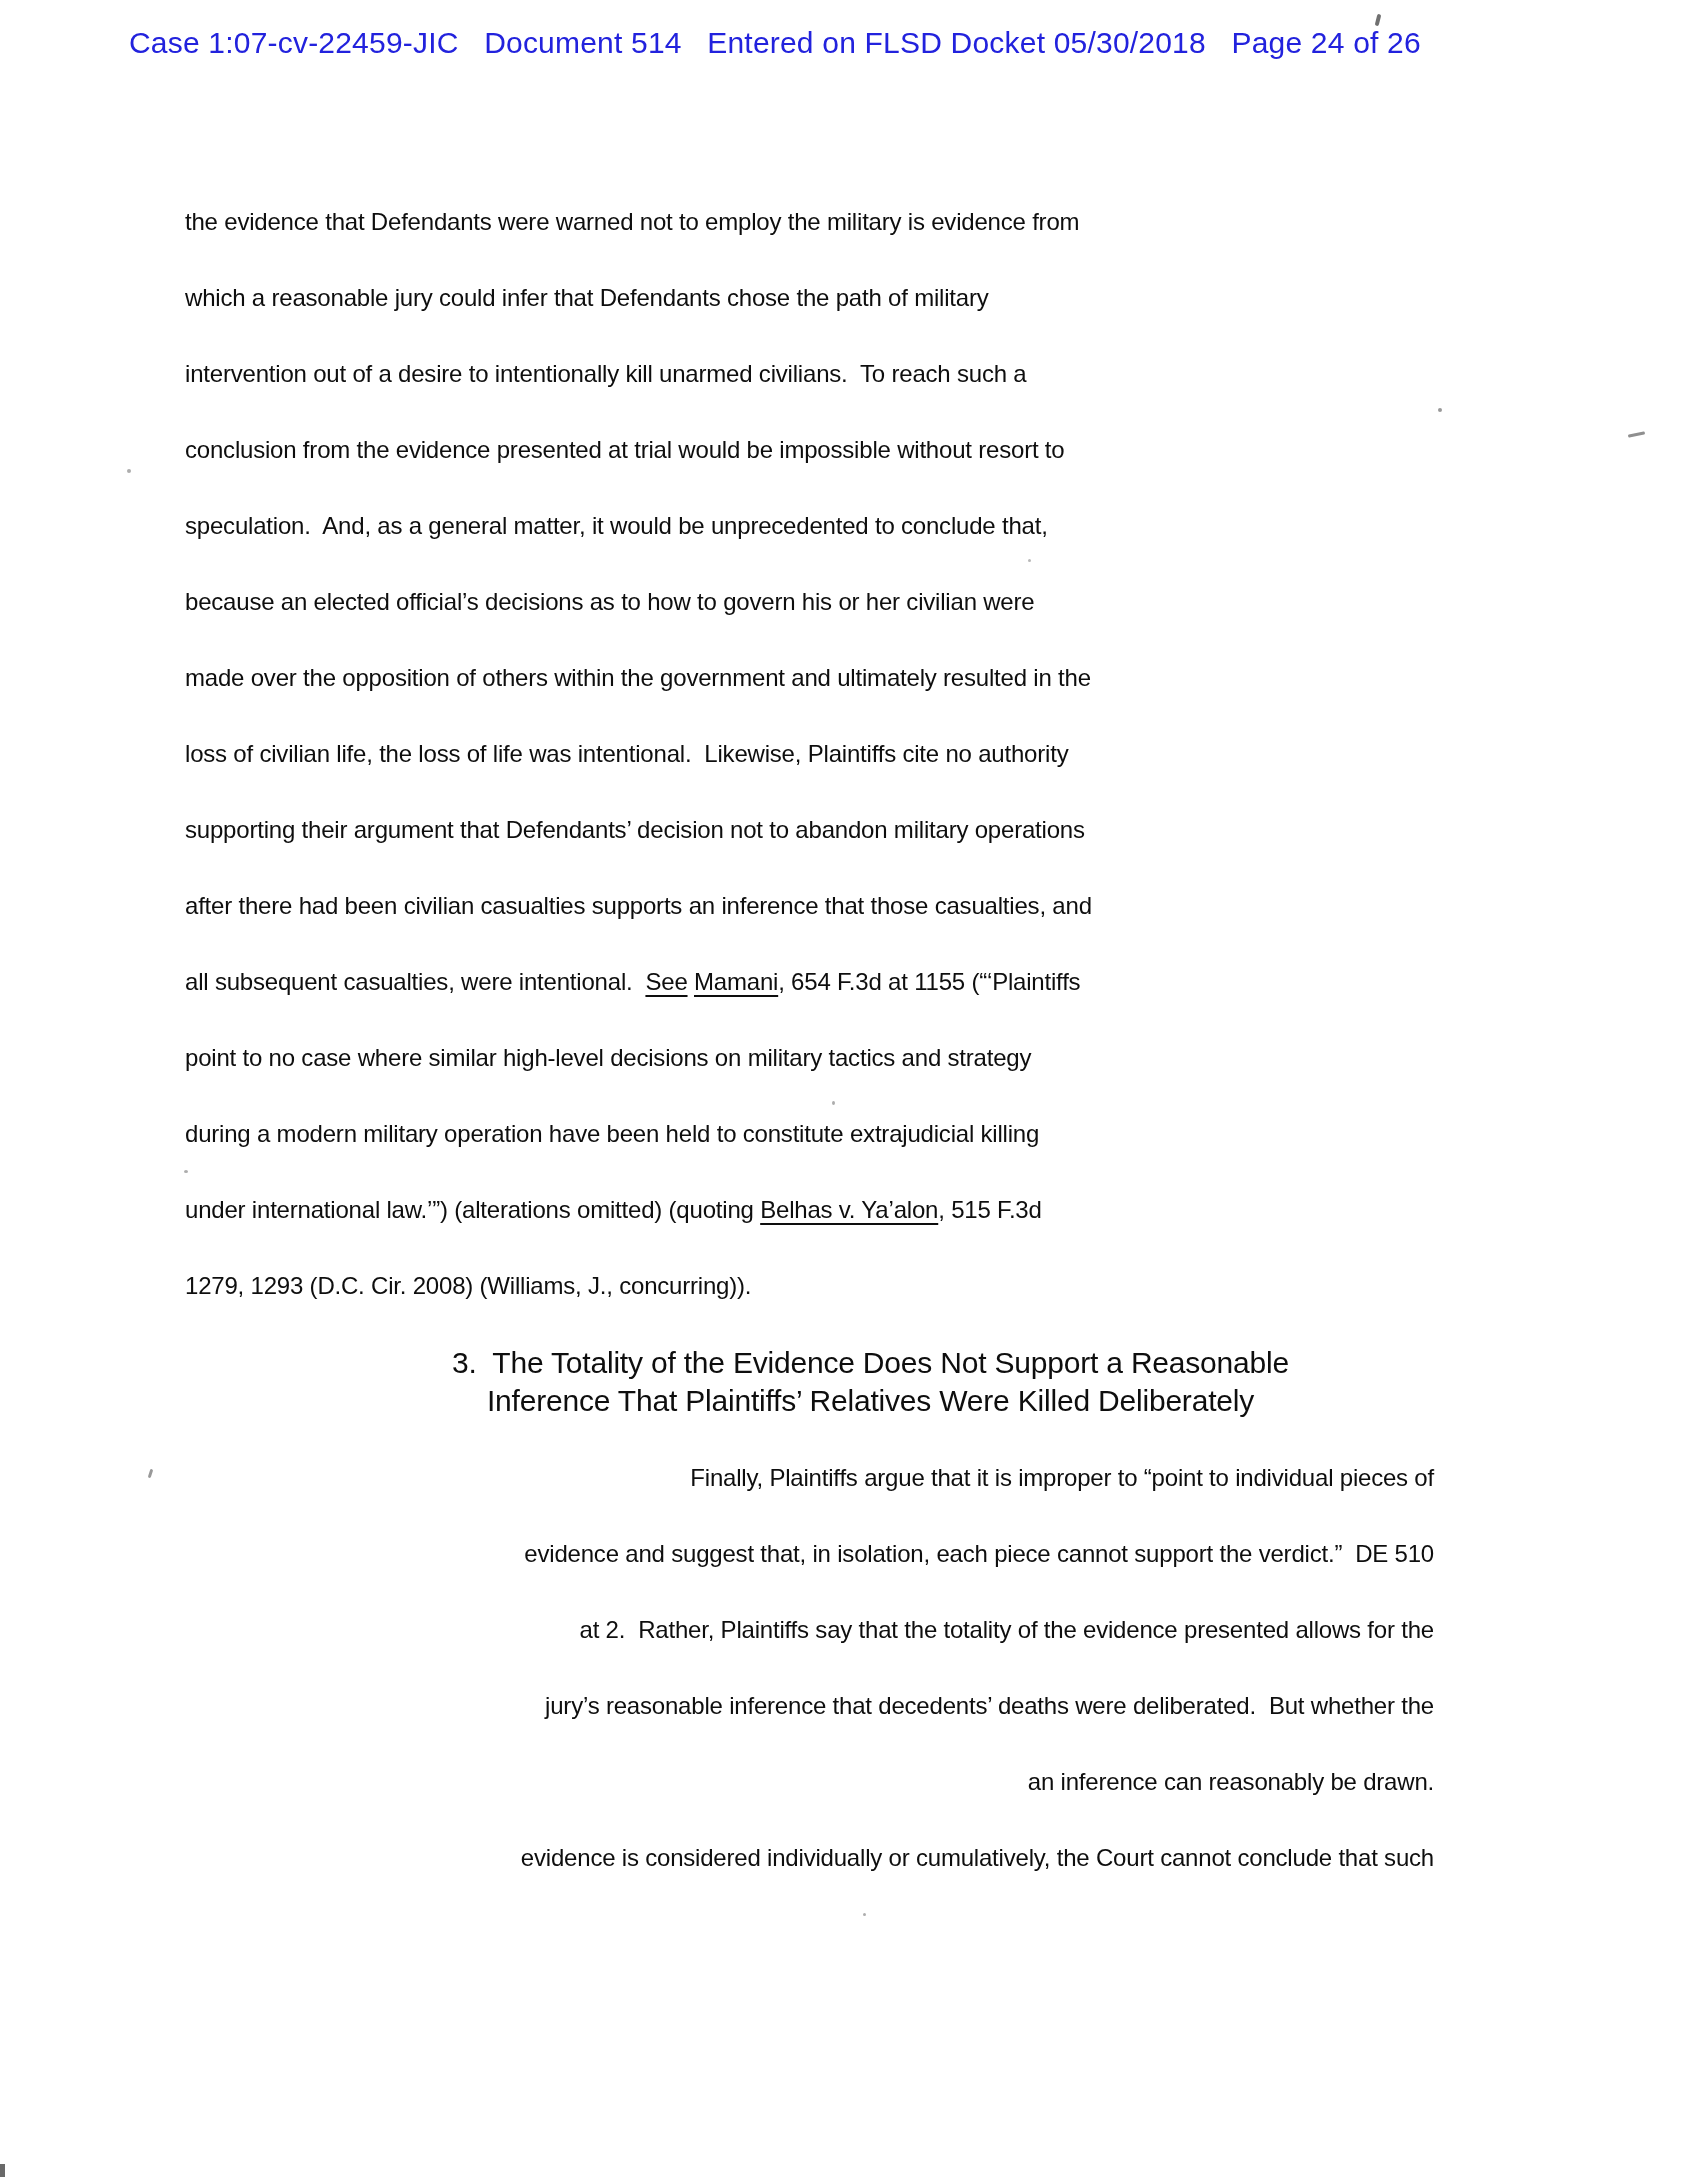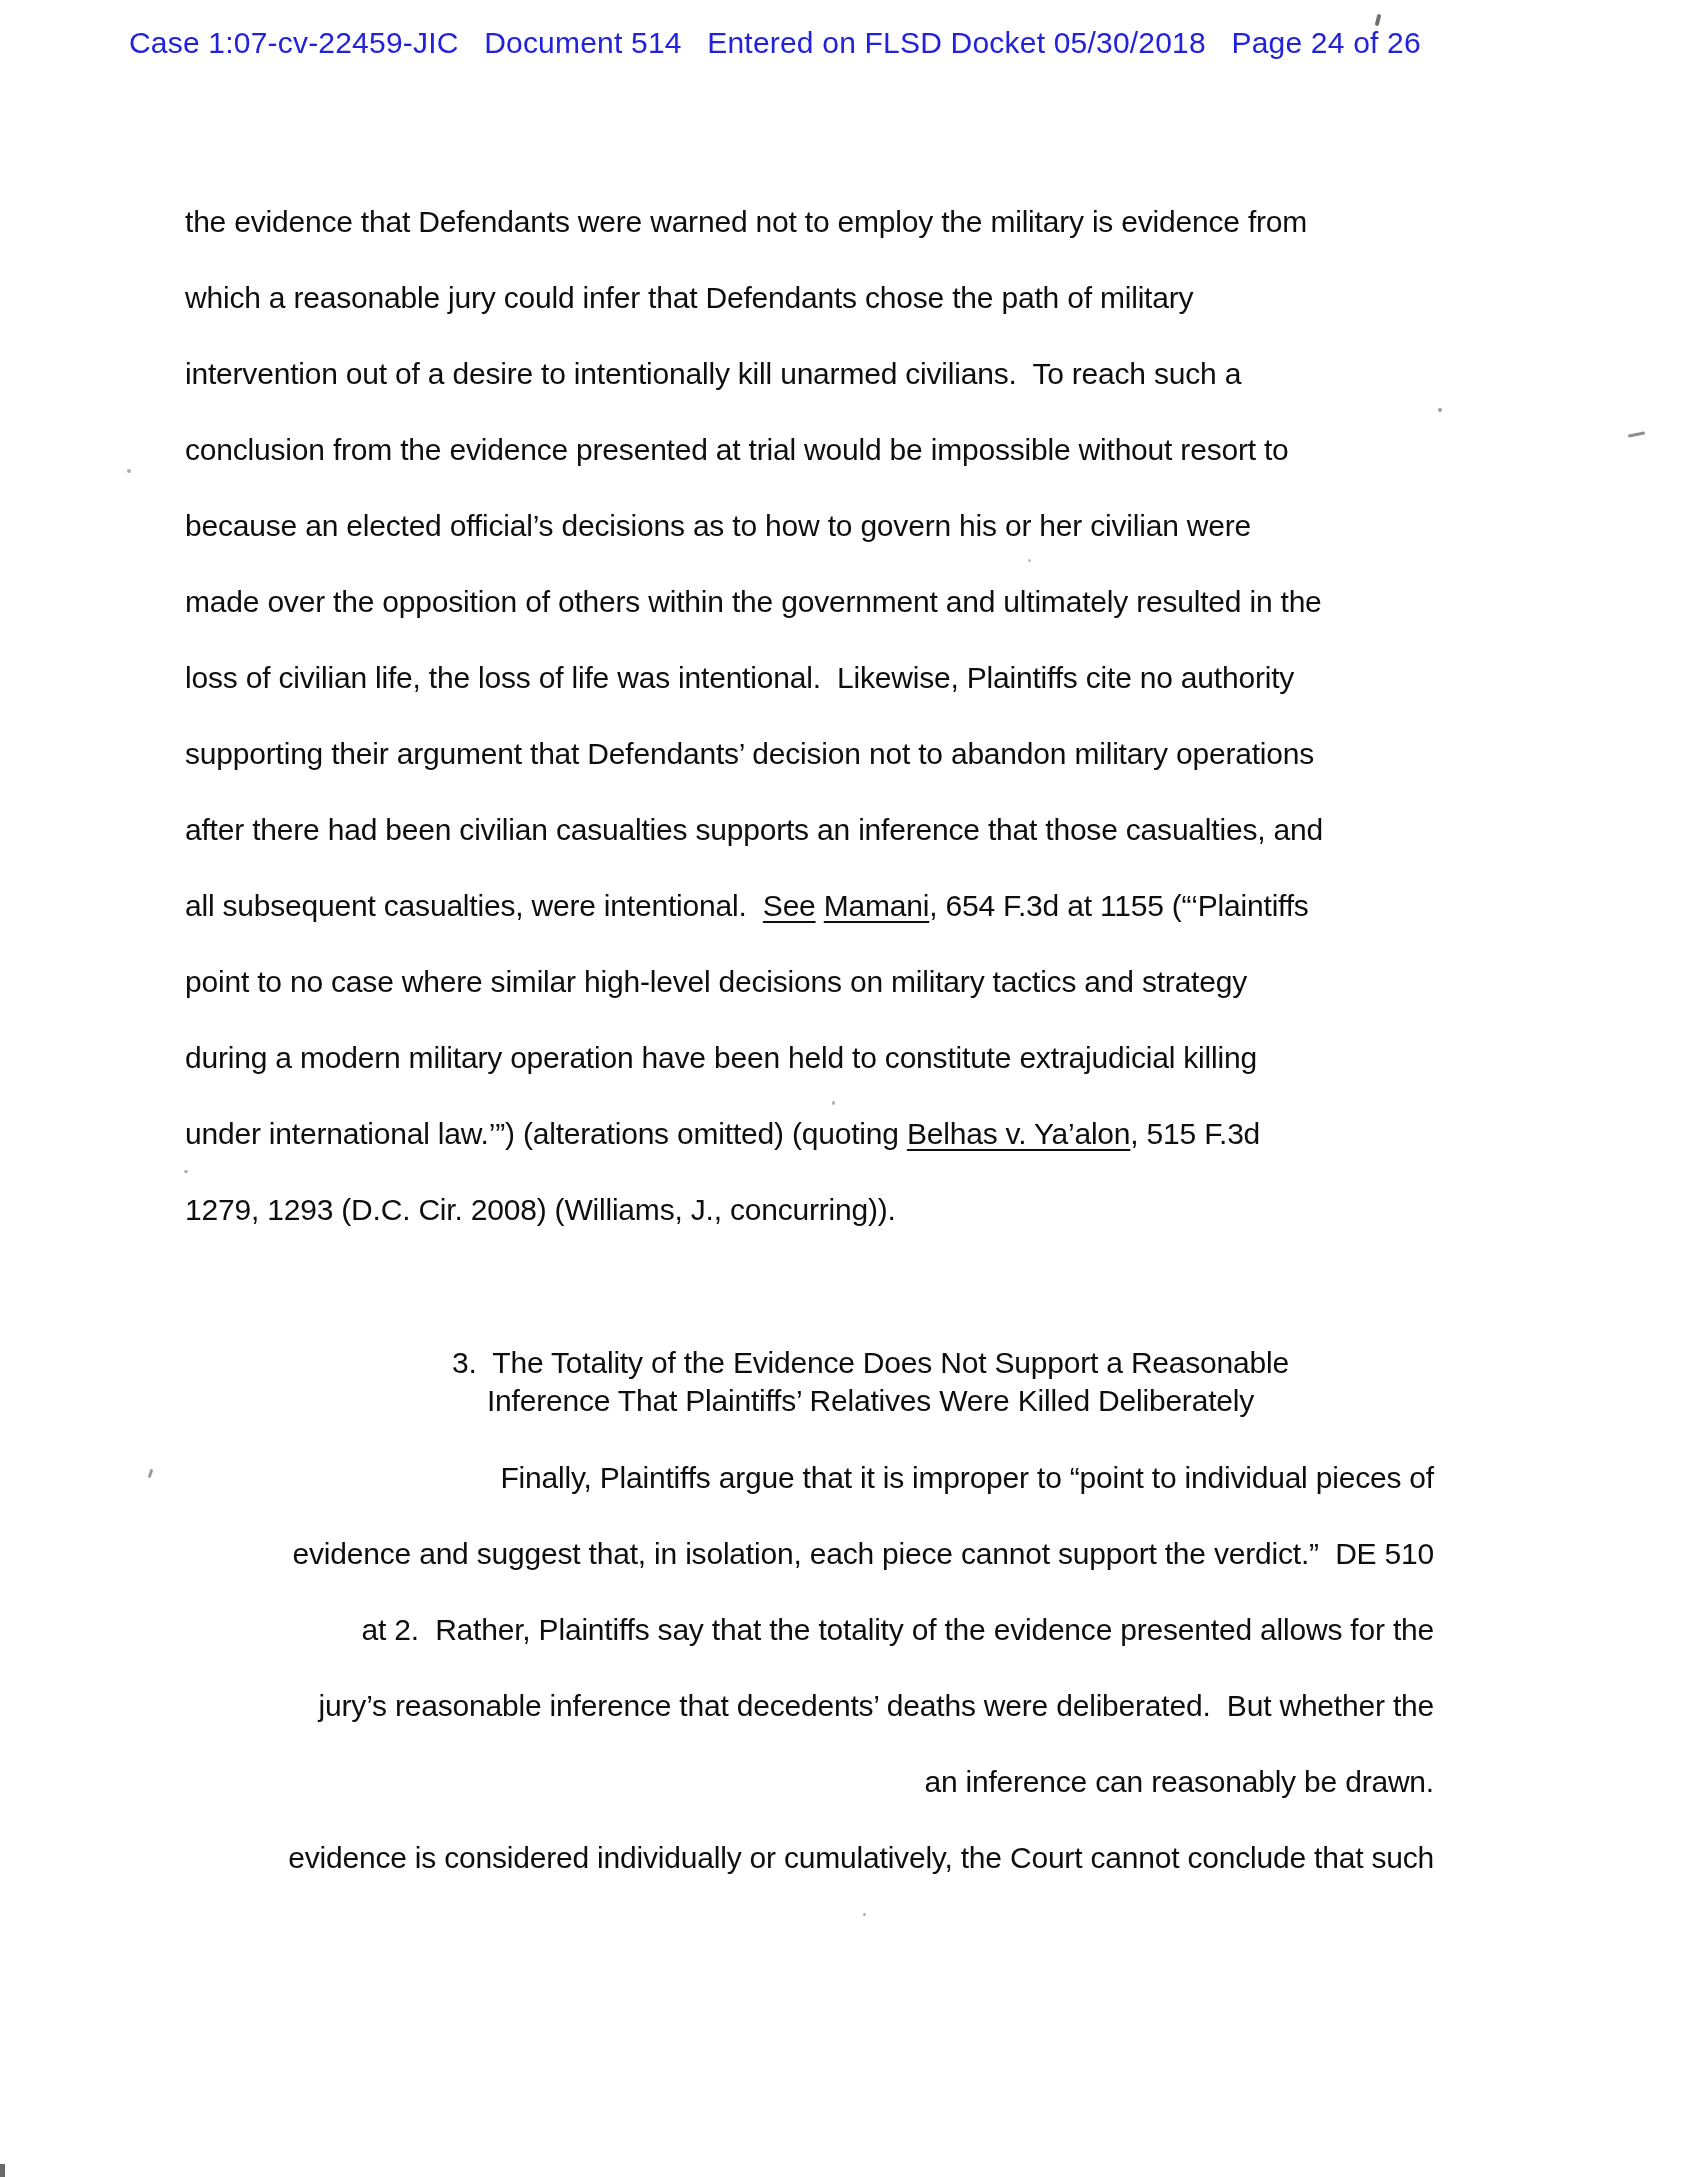--- a/index.html
+++ b/index.html
@@ -20,21 +20,21 @@
     letter-spacing: 0.2px;
     white-space: pre;
   }
   .para {
     position: absolute;
     left: 185px;
     width: 1249px;
   }
   .para .line {
     line-height: 76px;
-    font-size: 30px;
+    font-size: 24px;
     letter-spacing: -0.2px;
     white-space: pre;
   }
   .para-1 { top: 184px; }
   .para-2 { top: 1440px; text-align: right; }
   .para-2 .line:first-child { text-indent: 96px; }
   .section-heading {
     position: absolute;
     left: 185px;
     top: 1344px;
@@ -80,20 +80,21 @@
 
 <div class="page" style="color: rgb(14, 14, 14);">
 
   <div class="case-header" style="color: rgb(34, 34, 221);">Case 1:07-cv-22459-JIC   Document 514   Entered on FLSD Docket 05/30/2018   Page 24 of 26</div>
 
   <div class="para para-1">
       <div class="line"><span>the evidence that Defendants were warned not to employ the military is evidence from</span></div>
       <div class="line"><span>which a reasonable jury could infer that Defendants chose the path of military</span></div>
       <div class="line"><span>intervention out of a desire to intentionally kill unarmed civilians.  To reach such a</span></div>
       <div class="line"><span>conclusion from the evidence presented at trial would be impossible without resort to</span></div>
+      <div class="line"><span>speculation.  And, as a general matter, it would be unprecedented to conclude that,</span></div>
       <div class="line"><span>because an elected official’s decisions as to how to govern his or her civilian were</span></div>
       <div class="line"><span>made over the opposition of others within the government and ultimately resulted in the</span></div>
       <div class="line"><span>loss of civilian life, the loss of life was intentional.  Likewise, Plaintiffs cite no authority</span></div>
       <div class="line"><span>supporting their argument that Defendants’ decision not to abandon military operations</span></div>
       <div class="line"><span>after there had been civilian casualties supports an inference that those casualties, and</span></div>
       <div class="line"><span>all subsequent casualties, were intentional.  </span><span class="u">See</span><span> </span><span class="u">Mamani</span><span>, 654 F.3d at 1155 (“‘Plaintiffs</span></div>
       <div class="line"><span>point to no case where similar high-level decisions on military tactics and strategy</span></div>
       <div class="line"><span>during a modern military operation have been held to constitute extrajudicial killing</span></div>
       <div class="line"><span>under international law.’”) (alterations omitted) (quoting </span><span class="u">Belhas v. Ya’alon</span><span>, 515 F.3d</span></div>
       <div class="line"><span>1279, 1293 (D.C. Cir. 2008) (Williams, J., concurring)).</span></div>

